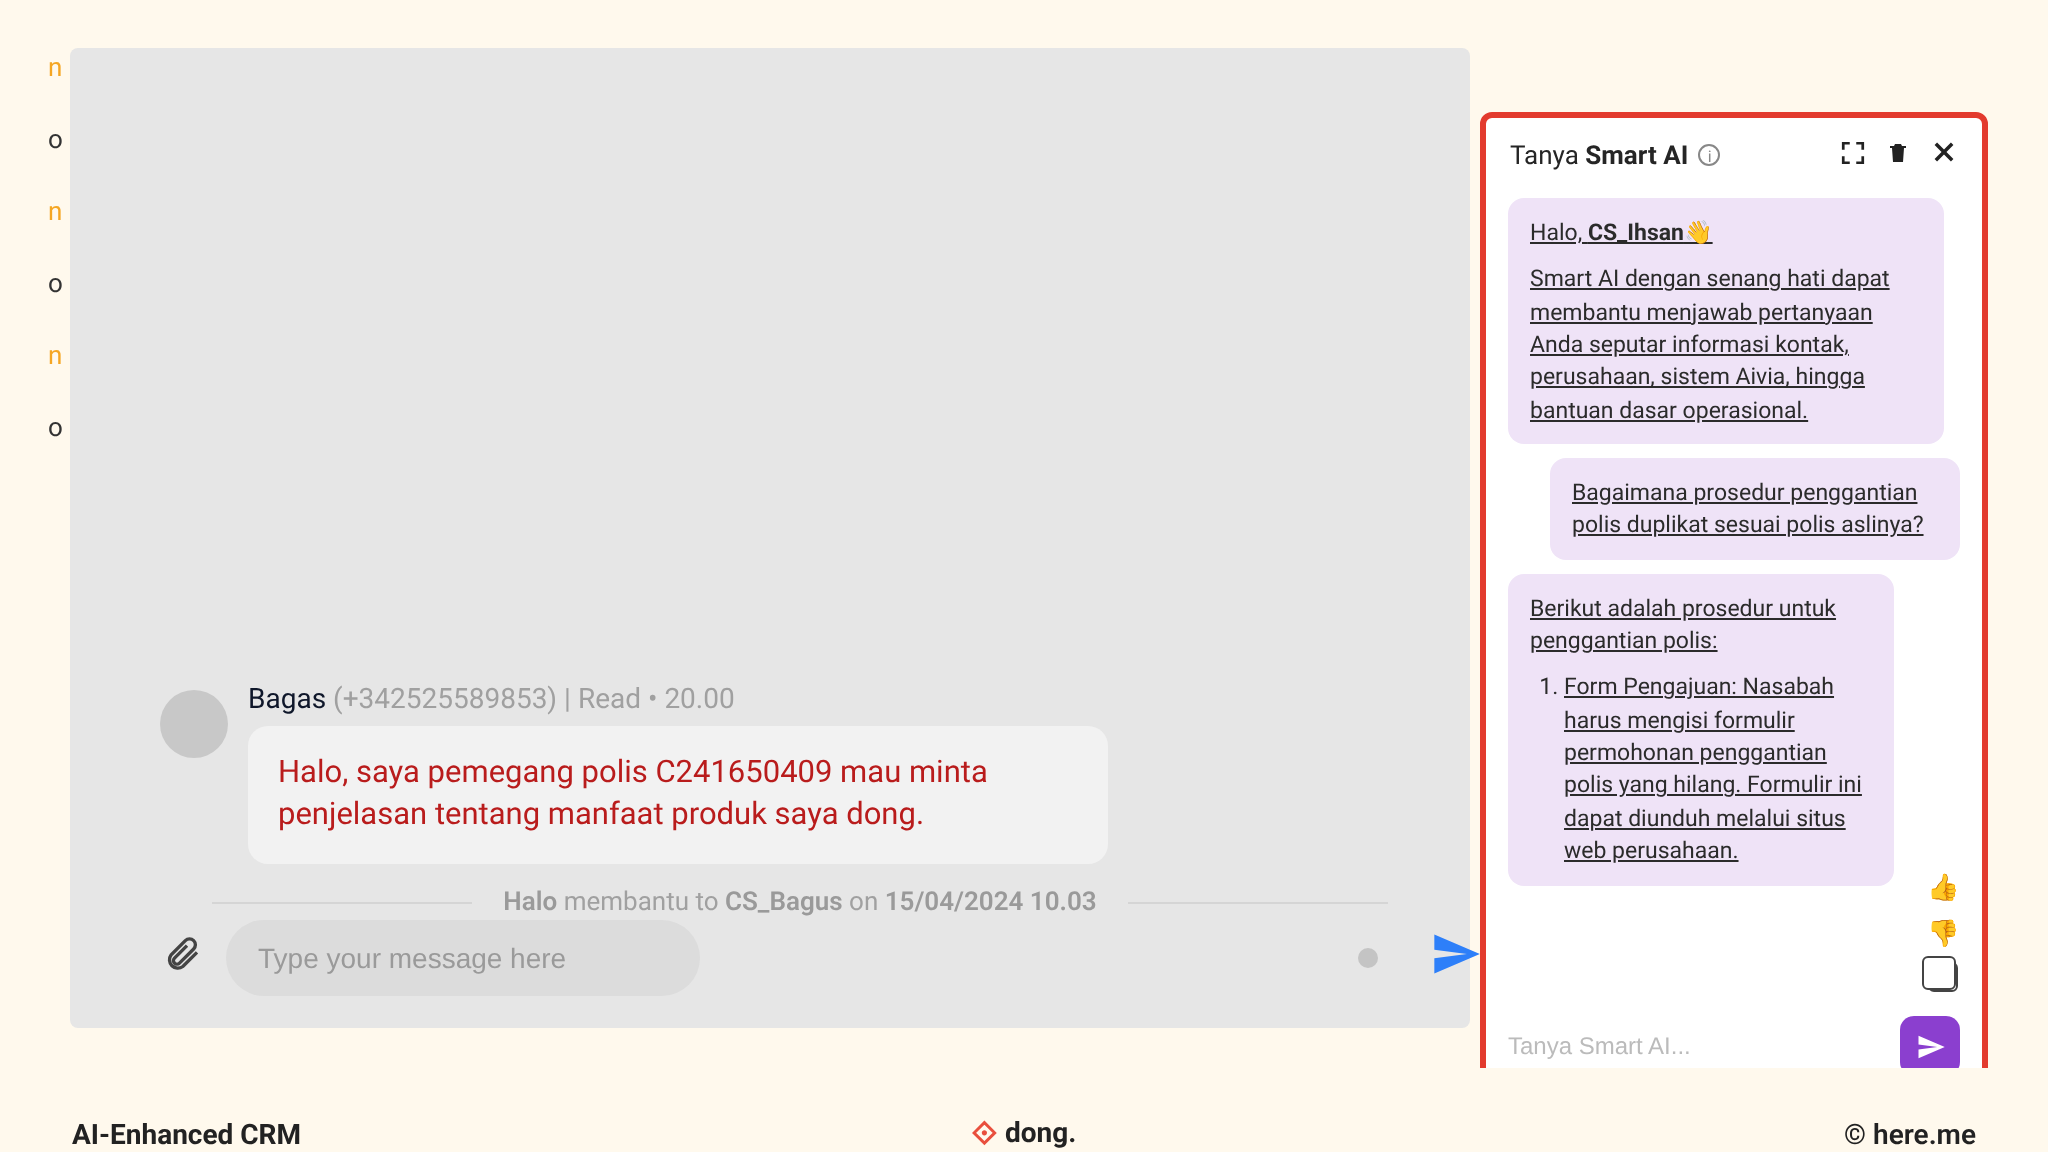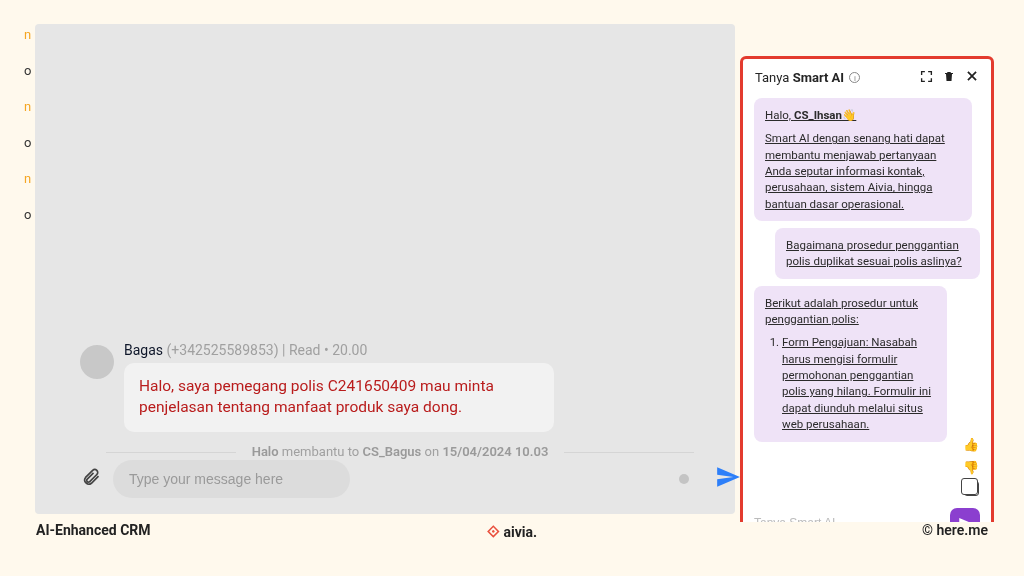--- a/index.html
+++ b/index.html
@@ -215,25 +215,25 @@
   border-radius: 7px;
   display: flex;
   align-items: center;
   justify-content: center;
   cursor: pointer;
 }
 .ai-send svg { width: 15px; height: 15px; }
 .footer {
   position: absolute;
   left: 0;
-  bottom: 12px;
+  bottom: 0;
   width: 100%;
   height: 42px;
   display: flex;
-  align-items: flex-start;
+  align-items: flex-end;
   padding: 0 36px;
   font-size: 14px;
   color: #222;
   background: #FFF9ED;
 }
 .footer .left { font-weight: 700; }
 .footer .center { position: absolute; left: 50%; transform: translateX(-50%); font-weight: 700; display:flex; align-items:center; gap:4px;}
 .footer .center .logo-mark { color:#E94F3D; font-size:16px; }
 .footer .right { margin-left: auto; font-weight: 600; }
 </style>
@@ -347,16 +347,16 @@
           <path d="M2 21l21-9L2 3v7l15 2-15 2v7z"></path>
         </svg>
     </div>
   </div>
 </div>
 
 <div class="footer">
   <div class="left">AI-Enhanced CRM</div>
   <div class="center">
     <span class="logo-mark">⟐</span>
-    <span>aivia.</span>
+    <span>dong.</span>
   </div>
   <div class="right">© here.me</div>
 </div>
 
 </body></html>

